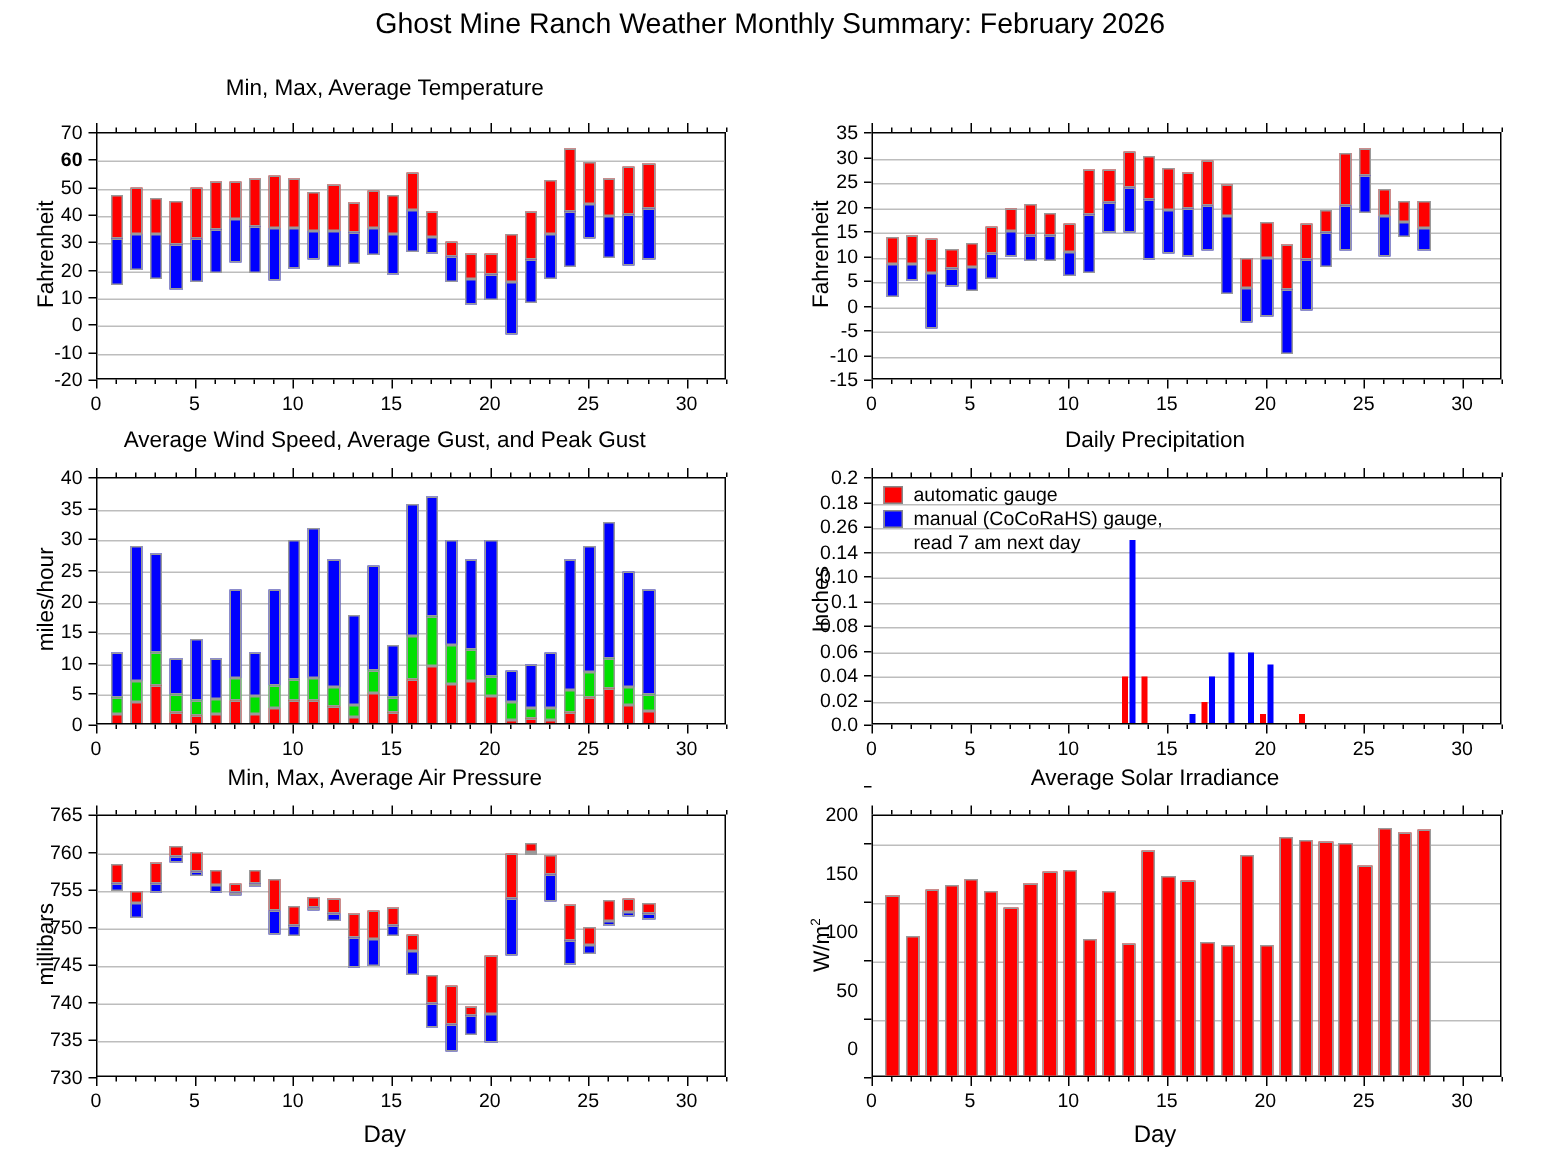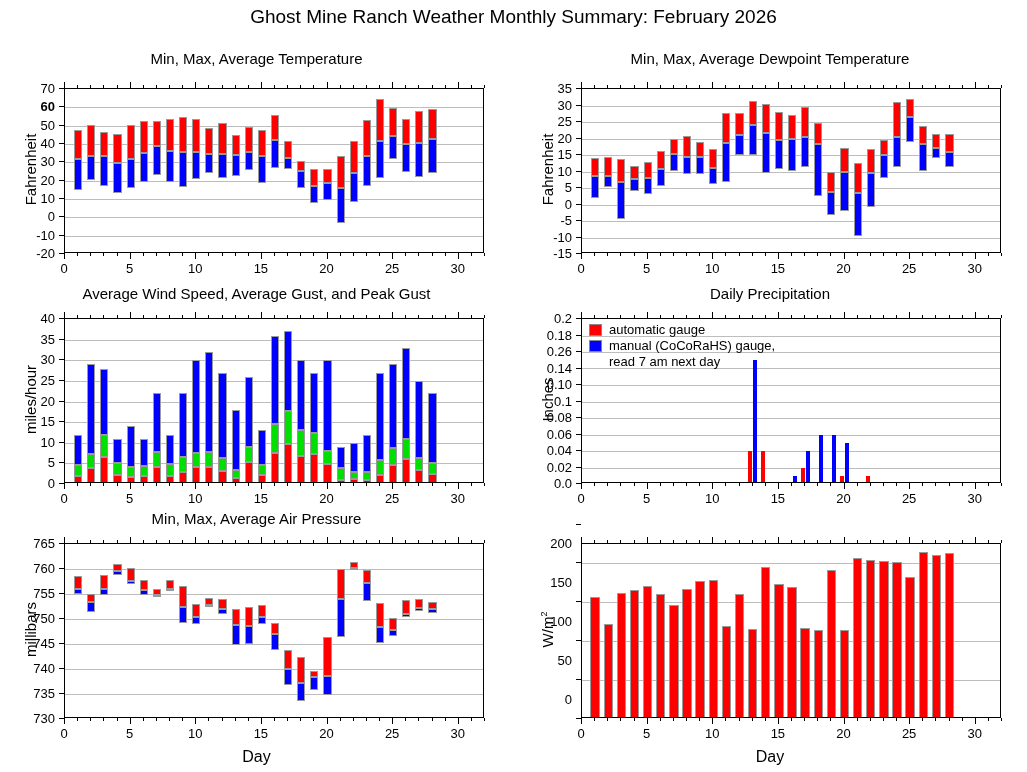--- a/index.html
+++ b/index.html
@@ -227,21 +227,20 @@
     <div class="xtick" style="left: 129.625px; top: 211px;">5</div>
     <div class="xtick" style="left: 195.25px; top: 211px;">10</div>
     <div class="xtick" style="left: 260.875px; top: 211px;">15</div>
     <div class="xtick" style="left: 326.5px; top: 211px;">20</div>
     <div class="xtick" style="left: 392.125px; top: 211px;">25</div>
     <div class="xtick" style="left: 457.75px; top: 211px;">30</div>
     <div class="ylabel" style="width: 205px; left: -72.5px; top: 110.5px;">Fahrenheit</div>
   </div>
 
 <div class="panel" id="panel-dewpoint" style="left:513px;top:50px;width:514px;height:240px;">
-  <div class="panel-title">Min, Max, Average Dewpoint Temperature</div>
 <div class="plot" style="left: 68px; top: 38px; width: 420px; height: 165px;">
       <div class="gridline" style="top: 149px;"></div>
       <div class="gridline" style="top: 132px;"></div>
       <div class="gridline" style="top: 116px;"></div>
       <div class="gridline" style="top: 99px;"></div>
       <div class="gridline" style="top: 83px;"></div>
       <div class="gridline" style="top: 66px;"></div>
       <div class="gridline" style="top: 50px;"></div>
       <div class="gridline" style="top: 33px;"></div>
       <div class="gridline" style="top: 17px;"></div>
@@ -875,20 +874,21 @@
     <div class="xtick" style="left: 195.25px; top: 216px;">10</div>
     <div class="xtick" style="left: 260.875px; top: 216px;">15</div>
     <div class="xtick" style="left: 326.5px; top: 216px;">20</div>
     <div class="xtick" style="left: 392.125px; top: 216px;">25</div>
     <div class="xtick" style="left: 457.75px; top: 216px;">30</div>
     <div class="ylabel" style="width: 215px; left: -77.5px; top: 110.5px;">millibars</div>
     <div class="xlabel" style="left: 0px; top: 238px;">Day</div>
   </div>
 
 <div class="panel" id="panel-solar" style="left:513px;top:510px;width:514px;height:262px;">
+  <div class="panel-title">Average Solar Irradiance</div>
 <div class="plot" style="left: 68px; top: 33px; width: 420px; height: 175px;">
       <div class="gridline" style="top: 136px;"></div>
       <div class="gridline" style="top: 97px;"></div>
       <div class="gridline" style="top: 58px;"></div>
       <div class="gridline" style="top: 19px;"></div>
       <div class="bar bar-red" style="left: 8.4px; top: 52.8889px; width: 9.45px; height: 122.111px;"></div>
       <div class="bar bar-red" style="left: 21.525px; top: 80.1111px; width: 9.45px; height: 94.8889px;"></div>
       <div class="bar bar-red" style="left: 34.65px; top: 49px; width: 9.45px; height: 126px;"></div>
       <div class="bar bar-red" style="left: 47.775px; top: 45.8889px; width: 9.45px; height: 129.111px;"></div>
       <div class="bar bar-red" style="left: 60.9px; top: 42px; width: 9.45px; height: 133px;"></div>

